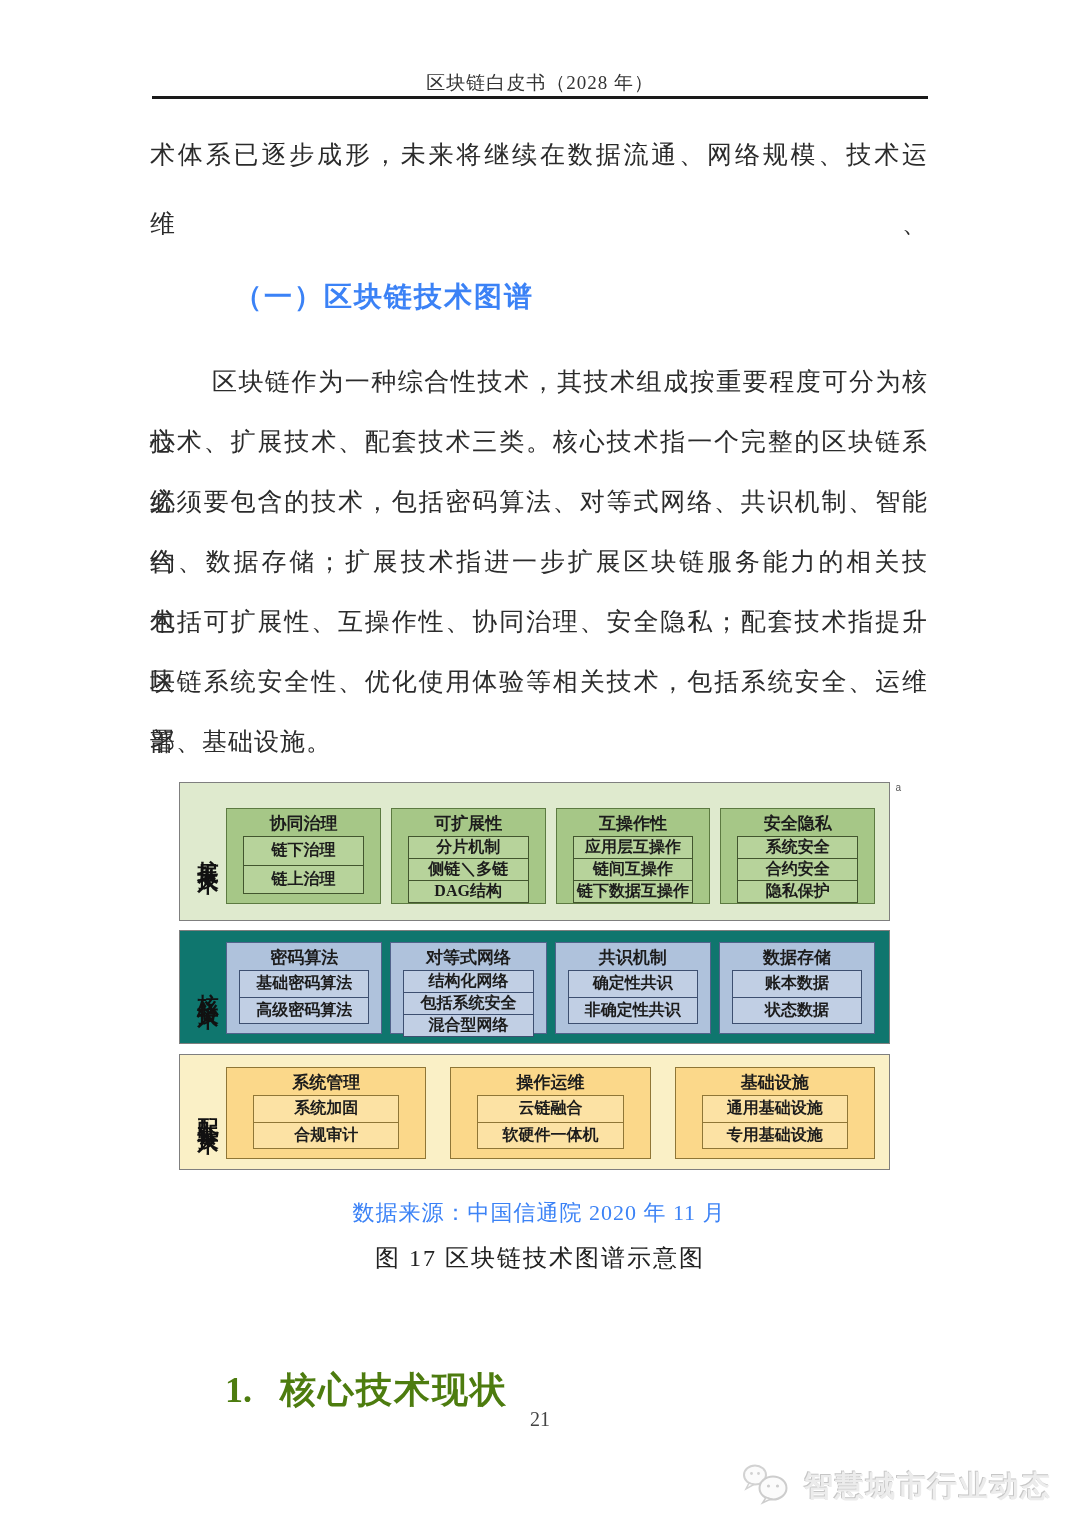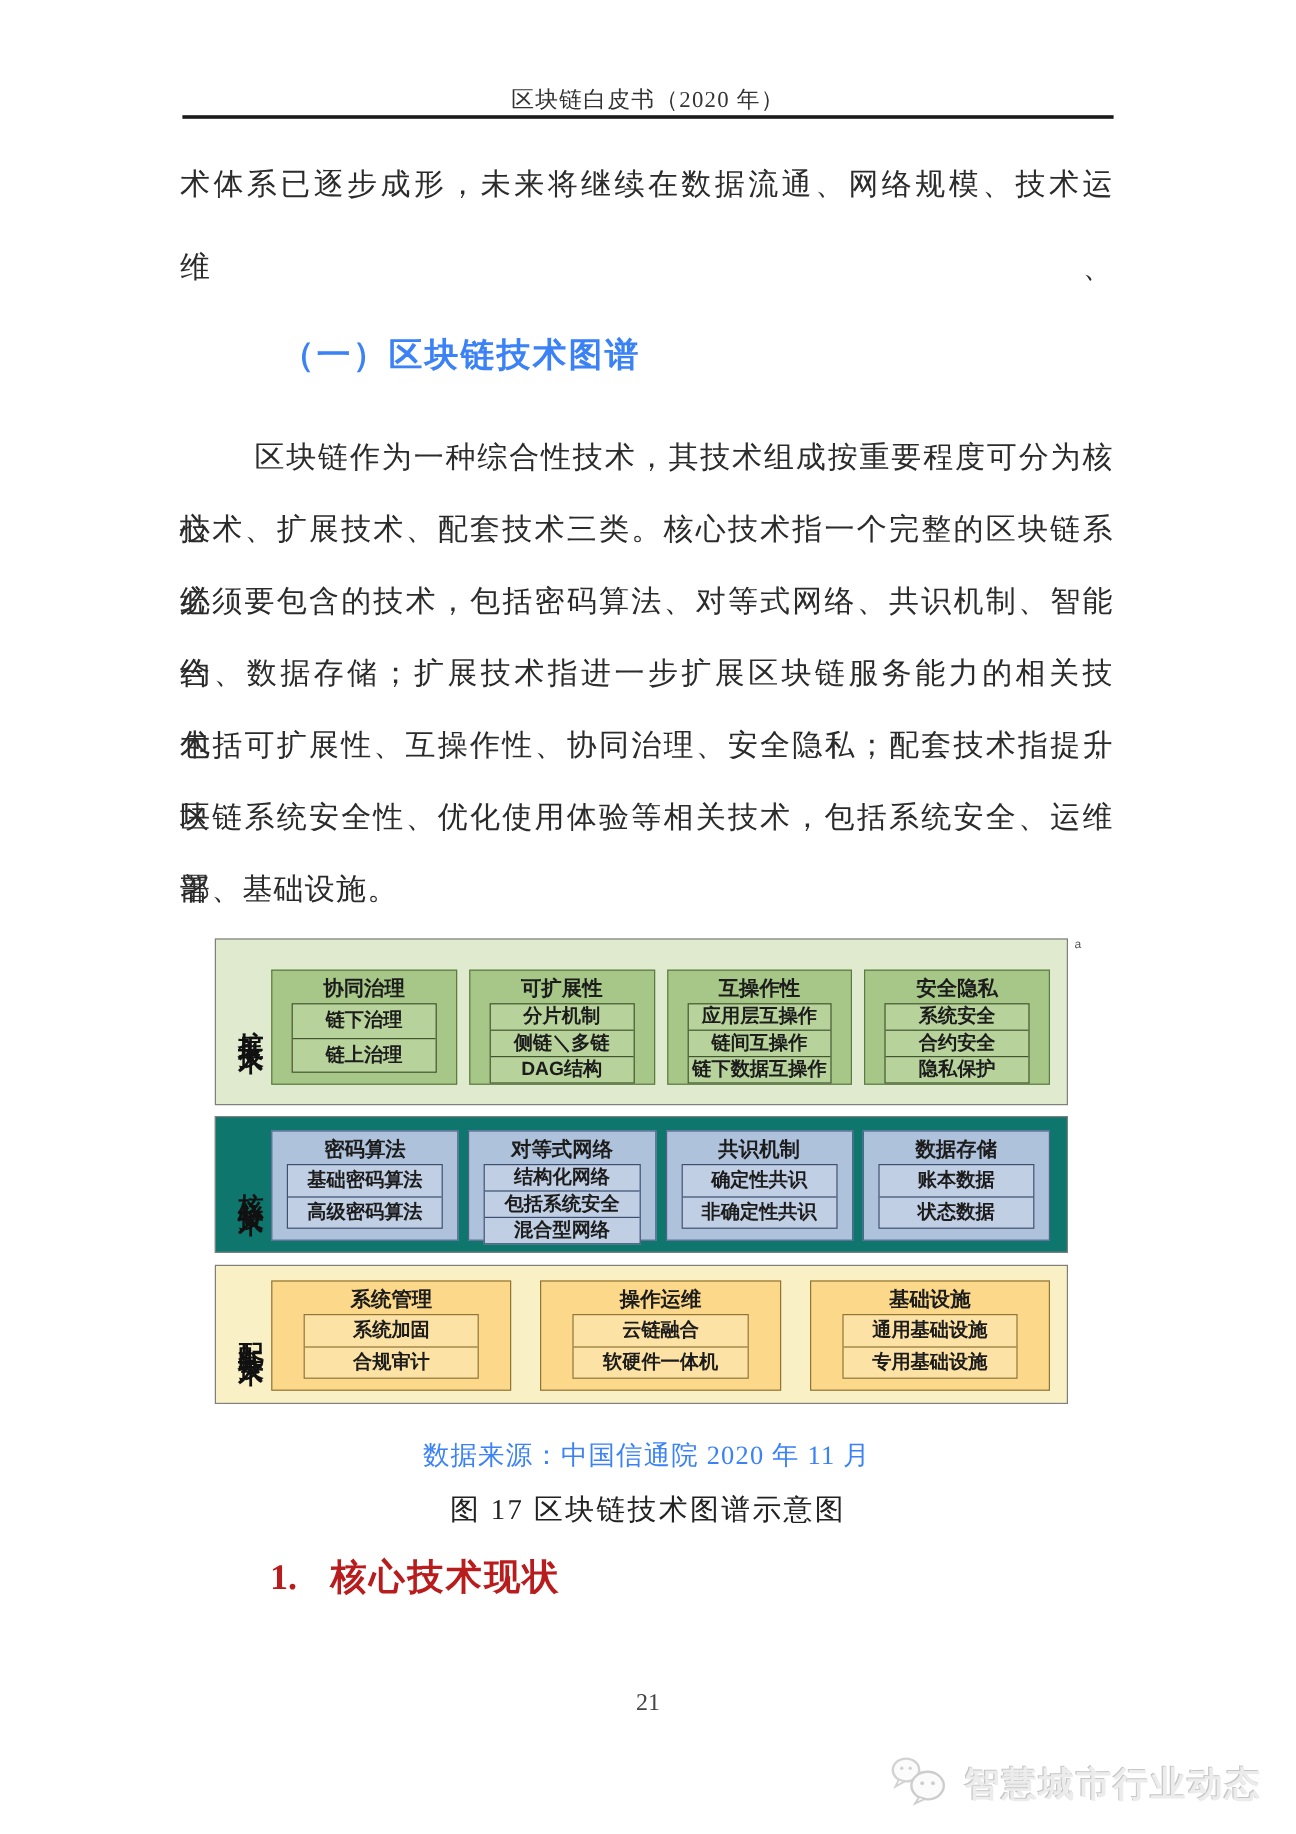--- a/index.html
+++ b/index.html
@@ -17,21 +17,21 @@
   .bline2{height:60px;line-height:60px;font-size:25px;letter-spacing:1px;white-space:nowrap;}
   .just{text-align:justify;text-align-last:justify;white-space:normal;}
   .indent{text-indent:62px;}
   .h-sub{position:absolute;top:276px;left:234px;font-size:28px;font-weight:bold;color:#3b82f6;
     letter-spacing:2px;line-height:42px;}
   
   .figure{position:absolute;top:782px;left:179px;width:711px;}
   .corner-mark{position:absolute;top:0px;right:-11px;font-size:10px;color:#555;
     font-family:"Liberation Sans",sans-serif;}
   .band{box-sizing:border-box;border:1px solid #7f7f7f;display:flex;align-items:stretch;
-    padding:0 14px 0 10px;font-family:Liberation Sans, sans-serif;}
+    padding:0 14px 0 10px;font-family:Liberation Serif, serif;}
   .band-green{height:139px;background:#dfeace;
     --box-bg:#a6c787;--box-border:#5c7a41;--row-bg:#b7d39b;--row-border:#42552e;}
   .band-blue{height:114px;margin-top:9px;background:#0f766e;
     --box-bg:#afc2dc;--box-border:#51628b;--row-bg:#c1cfe4;--row-border:#3d4f70;}
   .band-yellow{height:116px;margin-top:10px;background:#faf0c6;
     --box-bg:#fbd88a;--box-border:#8f7636;--row-bg:#fce2a4;--row-border:#8f7636;}
   .band-label{align-self:center;writing-mode:vertical-rl;text-orientation:upright;
     width:36px;text-align:center;font-size:21px;font-weight:bold;color:#111;
     letter-spacing:5px;line-height:36px;}
   .groups{flex:1;display:flex;}
@@ -48,37 +48,37 @@
   .stack{flex:1;display:flex;flex-direction:column;border:1px solid var(--row-border);
     background:var(--row-bg);}
   .rowi{flex:1;display:flex;align-items:center;justify-content:center;font-size:16px;
     font-weight:600;color:#1c1c1c;white-space:nowrap;}
   .rowi + .rowi{border-top:1px solid var(--row-border);}
   
   .fig-source{position:absolute;top:1198px;left:150px;width:778px;text-align:center;
     font-size:22px;color:#3b82f6;letter-spacing:1px;}
   .fig-caption{position:absolute;top:1242px;left:0;width:1080px;text-align:center;
     font-size:24px;color:#222;letter-spacing:2px;}
-  .h-num{position:absolute;top:1294px;left:225px;font-size:30px;font-weight:bold;
-    color:#b91c1c;letter-spacing:2px;}
+  .h-num{position:absolute;top:1366px;left:225px;font-size:36px;font-weight:bold;
+    color:#4d7c0f;letter-spacing:2px;}
   .h-num .num{font-weight:600;margin-right:28px;letter-spacing:0;}
   .page-num{position:absolute;top:1408px;left:0;width:1080px;text-align:center;
     font-size:20px;color:#444;}
   
   .watermark{position:absolute;top:1462px;right:28px;display:flex;align-items:center;gap:10px;}
   .wm-text{font-family:"Liberation Sans","DejaVu Sans",sans-serif;font-size:29px;font-weight:bold;
     color:#ececec;letter-spacing:2px;
     text-shadow:-1px -1px 0 #c6c6c6, 1px 1px 0 #ffffff;}
 </style>
 </head>
 <body>
 
 <div class="page">
 
-  <div class="header-title">区块链白皮书（2020 年）</div>
+  <div class="header-title">区块链白皮书（2028 年）</div>
   <div class="header-rule"></div>
 
   <div class="textcol" style="top:120px;">
     <div class="bline just">术体系已逐步成形，未来将继续在数据流通、网络规模、技术运维、</div>
   </div>
 
   <div class="h-sub">（一）区块链技术图谱</div>
 
   <div class="textcol" style="top:352px;">
     <div class="bline2 just indent">区块链作为一种综合性技术，其技术组成按重要程度可分为核心</div>

